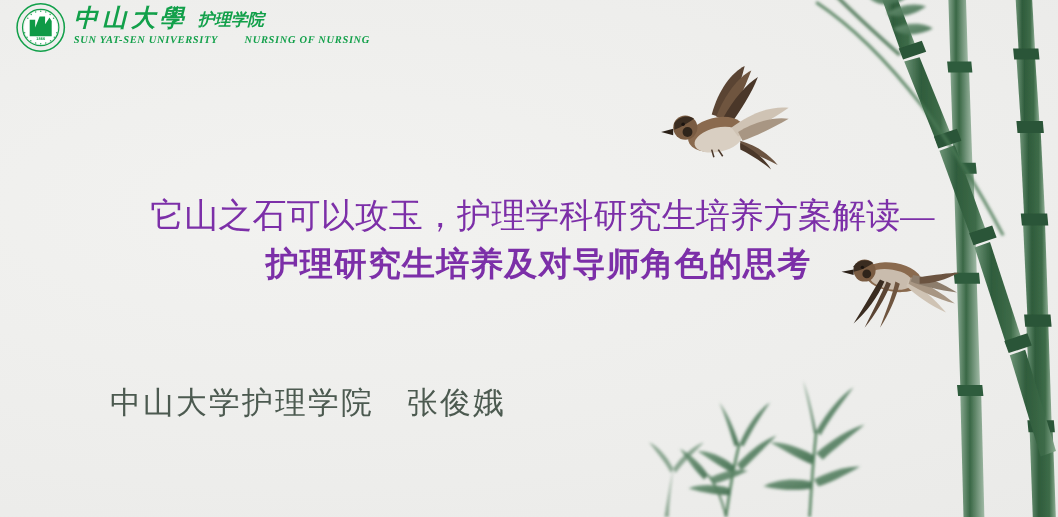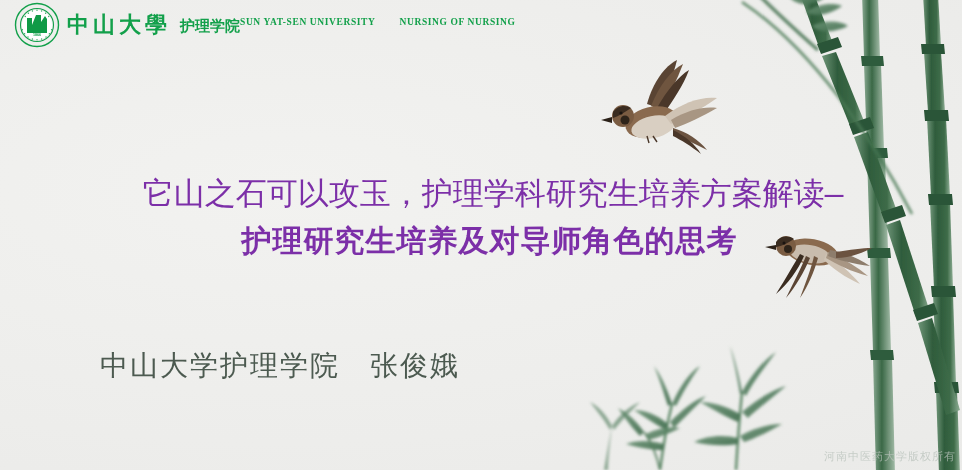--- a/index.html
+++ b/index.html
@@ -38,21 +38,22 @@
     position: relative;
     width: 46px;
     height: 46px;
     flex: 0 0 46px;
   }
   #logo-seal svg { display: block; }
 
   #wordmark {
     margin-left: 7px;
     display: flex;
-    flex-direction: row;
+    flex-direction: column;
+    font-style: italic;
   }
   .cn-row {
     display: flex;
     align-items: baseline;
     color: #12a04a;
     font-family: "DejaVu Sans", sans-serif;
     font-weight: 700;
     line-height: 1;
   }
   #brand-cn-university {
@@ -92,21 +93,21 @@
   #title-block {
     position: absolute;
     left: 0;
     top: 178px;
     width: 962px;
     z-index: 10;
     text-align: center;
   }
   #title-line-1 {
     color: #7c2fa8;
-    font-family: Liberation Mono, monospace;
+    font-family: Liberation Serif, serif;
     font-size: 31px;
     line-height: 1.18;
     letter-spacing: 0px;
     white-space: nowrap;
     padding-left: 4px;
     margin-left: 20px;
   }
   #title-line-2 {
     color: #7c2fa8;
     font-family: "DejaVu Sans", sans-serif;
@@ -367,15 +368,14 @@
 
   </div>
 
   <div id="title-block">
     <div id="title-line-1">它山之石可以攻玉，护理学科研究生培养方案解读—</div>
     <div id="title-line-2">护理研究生培养及对导师角色的思考</div>
   </div>
 
   <div id="author-line">中山大学护理学院　张俊娥</div>
 
-  <div id="watermark">河南中医药大学版权所有</div>
 
 </div>
 
 </body></html>

